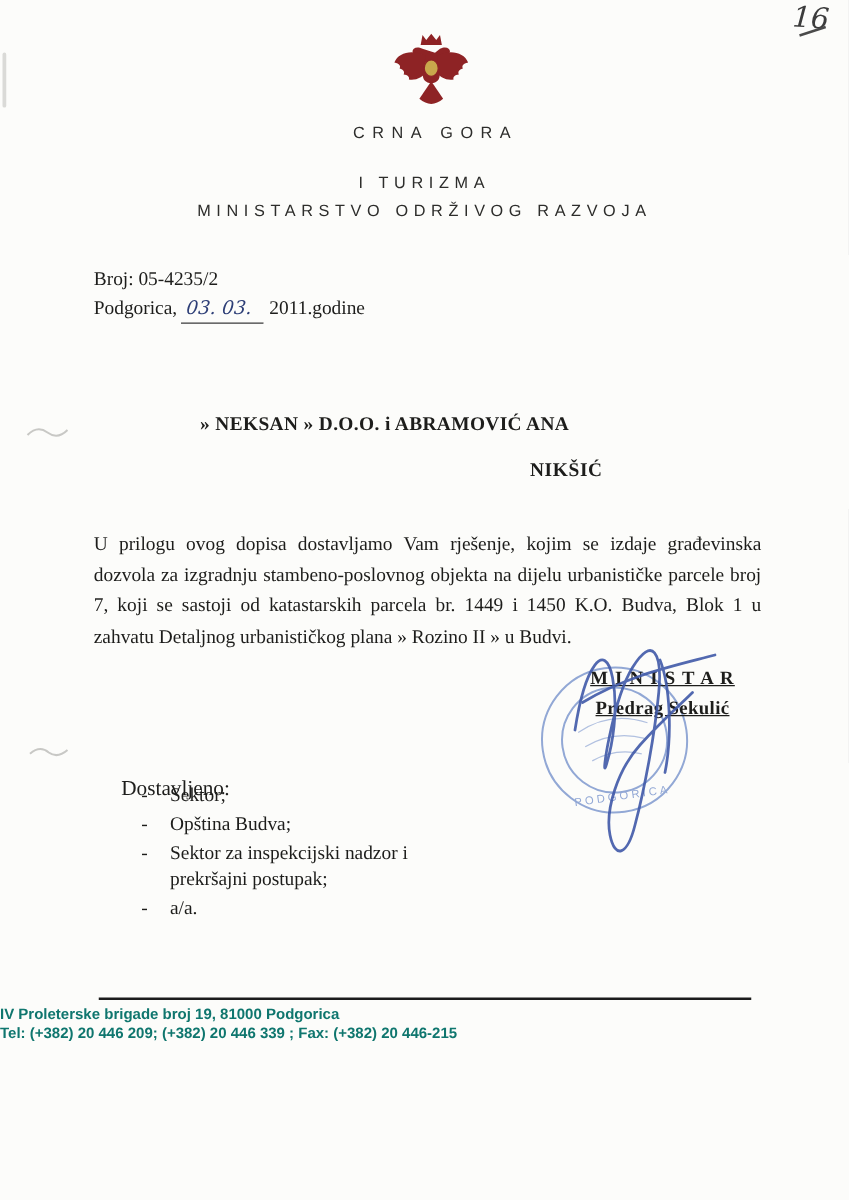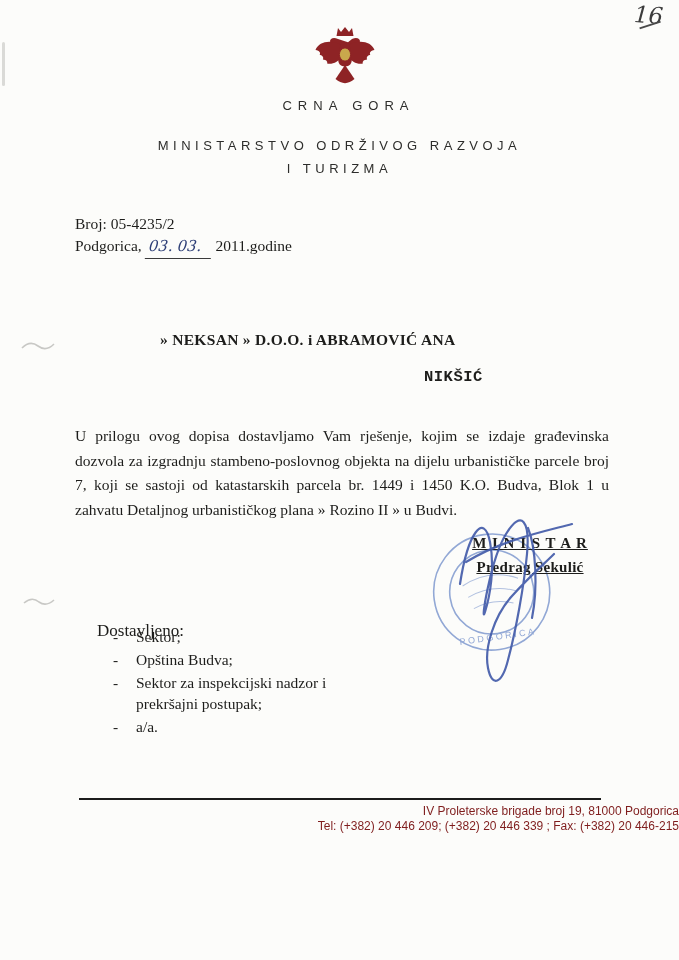--- a/index.html
+++ b/index.html
@@ -41,44 +41,44 @@
     font-size: 15px; color: #2e3f77;
     border-bottom: 1px solid #3a3a3a; padding: 0 8px 1px 3px;
     transform: skewX(-6deg);
   }
   .recipient1 {
     position: absolute; left: 160px; top: 331px;
     font-weight: bold; font-size: 15.5px; letter-spacing: 0.3px;
   }
   .recipient2 {
     position: absolute; left: 424px; top: 368px;
-    font-weight: bold; font-size: 15.5px; letter-spacing: 0.5px; font-family: Liberation Mono, monospace;
+    font-weight: bold; font-size: 15.5px; letter-spacing: 0.5px;
   }
   .body-par {
     position: absolute; left: 75px; top: 424px; width: 534px;
     font-size: 15.5px; line-height: 24.5px; text-align: justify;
   }
   .stamp { position: absolute; left: 424px; top: 524px; z-index: 1; opacity: 0.75; transform: rotate(-8deg); }
   .minister-block { position: absolute; left: 455px; top: 535px; width: 150px; text-align: center; z-index: 2; text-decoration: underline; }
   .minister-title { font-weight: bold; font-size: 15px; letter-spacing: 1px; }
   .minister-name { font-weight: bold; font-size: 15px; margin-top: 7px; letter-spacing: 0.3px; }
   .signature-svg { position: absolute; left: 432px; top: 498px; z-index: 3; }
   .dost-label { position: absolute; left: 97px; top: 621px; font-size: 17px; z-index: 2; }
   .dost-list { position: absolute; left: 113px; top: 626px; font-size: 15.5px; z-index: 2; }
   .dost-item { display: flex; line-height: 21px; margin-bottom: 2px; }
   .dost-dash { width: 23px; flex: 0 0 23px; }
   .dost-text { max-width: 228px; }
   .footer-rule {
     position: absolute; left: 79px; top: 798px; width: 522px;
     border-top: 2px solid #1c1c1c;
   }
   .footer {
-    position: absolute; left: 0; top: 804px; width: 679px; text-align: right;
+    position: absolute; left: 0; top: 804px; width: 679px; text-align: left;
     font-family: "Liberation Sans", sans-serif; font-size: 12px;
-    line-height: 14.5px; color: #7f1d1d;
+    line-height: 14.5px; color: #0f766e; font-weight: bold;
   }
   .artifact { position: absolute; opacity: 0.45; }
   .edge-smudge {
     position: absolute; left: 2px; top: 42px; width: 3px; height: 44px;
     background: #9a9a96; opacity: 0.35; border-radius: 2px;
   }
 </style>
 </head>
 <body>
 
@@ -99,22 +99,22 @@
         <path d="M26.5 18 h9 l2.2 15 c0.5 4.4-2.2 7.5-6.7 7.5 s-7.2-3.1-6.7-7.5z"></path>
         <path d="M31 39 l-9.5 14 c6.3 5.5 12.7 5.5 19 0z"></path>
       </g>
       <ellipse cx="31" cy="28.5" rx="5.6" ry="6.6" fill="#c9a84c" stroke="#8e2325" stroke-width="1"></ellipse>
     </svg>
   </div>
 
   <div class="country">CRNA GORA</div>
 
   <div class="ministry">
+    <div>I TURIZMA</div>
     <div>MINISTARSTVO ODRŽIVOG RAZVOJA</div>
-    <div>I TURIZMA</div>
   </div>
 
   <div class="ref">
     <div>Broj: 05-4235/2</div>
     <div>
       <span>Podgorica,</span>
       <span class="hand-date">03. 03.</span>
       <span>2011.godine</span>
     </div>
   </div>

